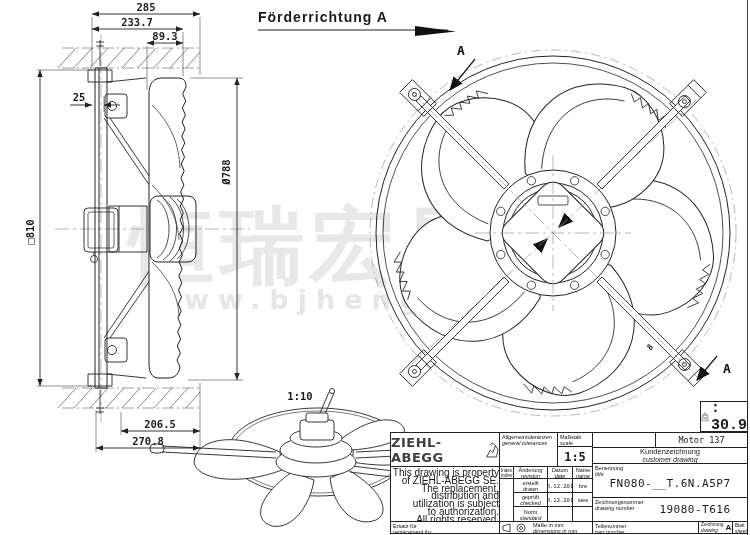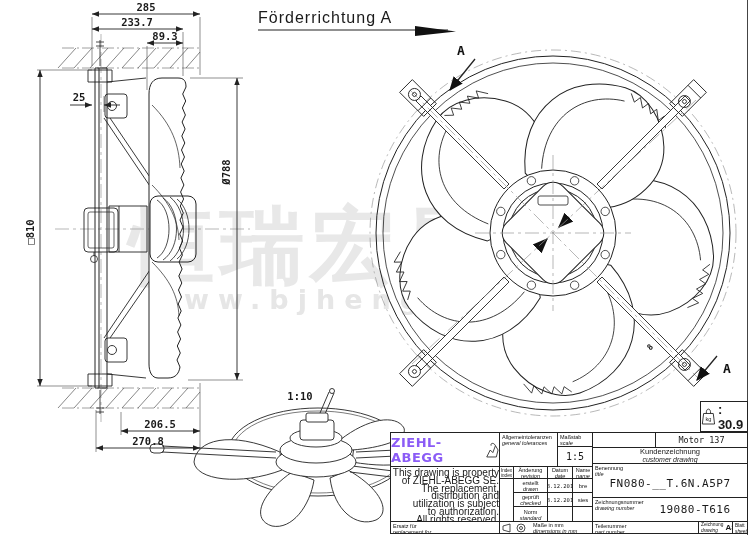--- a/index.html
+++ b/index.html
@@ -9,37 +9,37 @@
   .abs{position:absolute;}
   
   .wm-cn{left:130px;top:190px;font-size:84px;font-weight:700;letter-spacing:6px;
          color:#e8e8e8;z-index:0;white-space:nowrap;font-family:"DejaVu Sans",sans-serif;}
   .wm-url{left:150px;top:284px;font-size:27px;font-weight:600;letter-spacing:9px;
           color:#e6e6e6;z-index:0;white-space:nowrap;font-family:"DejaVu Sans",sans-serif;}
   .wm-url .accent{color:#f3cbc5;}
   
   #art{left:0;top:0;z-index:1;}
   
-  .flow-de{left:258px;top:9px;font-size:16px;font-weight:400;letter-spacing:1px;z-index:2;white-space:nowrap;}
+  .flow-de{left:258px;top:9px;font-size:14px;font-weight:700;letter-spacing:1px;z-index:2;white-space:nowrap;}
   .flow-en{left:260px;top:32px;font-size:13px;font-style:italic;font-weight:600;letter-spacing:.5px;z-index:2;white-space:nowrap;}
   
   .kgbox{left:700px;top:401px;width:48px;height:31px;border:1px solid #222;z-index:2;
          display:flex;align-items:center;justify-content:center;gap:2px;background:#fff;}
-  .kgval{font-family:Liberation Sans, sans-serif;font-size:13px;font-weight:600;}
+  .kgval{font-family:Liberation Mono, monospace;font-size:15px;font-weight:600;}
   
   .tb{left:390px;top:432px;width:358px;height:102px;border:1.5px solid #222;z-index:2;background:#fff;}
   .cell{position:absolute;border-color:#222;overflow:hidden;}
   .br{border-right:1px solid #222;} .bb{border-bottom:1px solid #222;}
   .bi{font-size:5.5px;line-height:6px;color:#111;}
   .bi .en{font-style:italic;display:block;}
   .pad{padding:1px 2px;}
   .ctr{display:flex;align-items:center;justify-content:center;text-align:center;}
   .mono{font-family:"DejaVu Sans Mono",monospace;}
   .logo-row{display:flex;align-items:center;justify-content:center;gap:4px;height:100%;}
-  .logo-text{font-family:"DejaVu Sans",sans-serif;font-weight:700;font-size:13px;letter-spacing:.5px;color:#8b5cf6;}
+  .logo-text{font-family:"DejaVu Sans",sans-serif;font-weight:700;font-size:13px;letter-spacing:.5px;color:#404040;}
   .notice{font-size:10px;line-height:7.8px;text-align:right;width:100%;padding-top:2px;}
   .val-lg{font-size:11px;letter-spacing:.5px;font-weight:500;}
   .tiny-label{position:absolute;top:1px;left:2px;}
 </style>
 </head>
 <body>
 
 <div id="page">
 
   <div class="abs wm-cn">恒瑞宏晟机电</div>
@@ -274,21 +274,21 @@
     <div class="cell br pad" style="left:0;top:89px;width:109px;height:11px;">
       <div class="bi"><span>Ersatz für</span><span class="en">replacement for</span></div>
     </div>
 
     <div class="cell br bb pad" style="left:109px;top:0;width:58px;height:34px;">
       <div class="bi"><span>Allgemeintoleranzen</span><span class="en">general tolerances</span></div>
     </div>
 
     <div class="cell br bb" style="left:167px;top:0;width:35px;height:34px;">
       <div class="bi pad" style="border-bottom:1px solid #222;height:14px;"><span>Maßstab</span><span class="en">scale</span></div>
-      <div class="ctr mono" style="height:19px;font-size:10px;font-weight:400;">1:5</div>
+      <div class="ctr mono" style="height:19px;font-size:12px;font-weight:700;">1:5</div>
     </div>
 
     <div class="cell br bb" style="left:109px;top:34px;width:93px;height:55px;">
 
       <div class="cell br bb ctr" style="left:0;top:0;width:14px;height:12px;">
           <div class="bi" style="font-size:4.6px;line-height:5px;text-align:center;"><span>Index</span><span class="en">index</span></div>
         </div>
       <div class="cell br bb ctr" style="left:14px;top:0;width:34px;height:12px;">
           <div class="bi" style="text-align:center;"><span>Änderung</span><span class="en">revision</span></div>
         </div>

